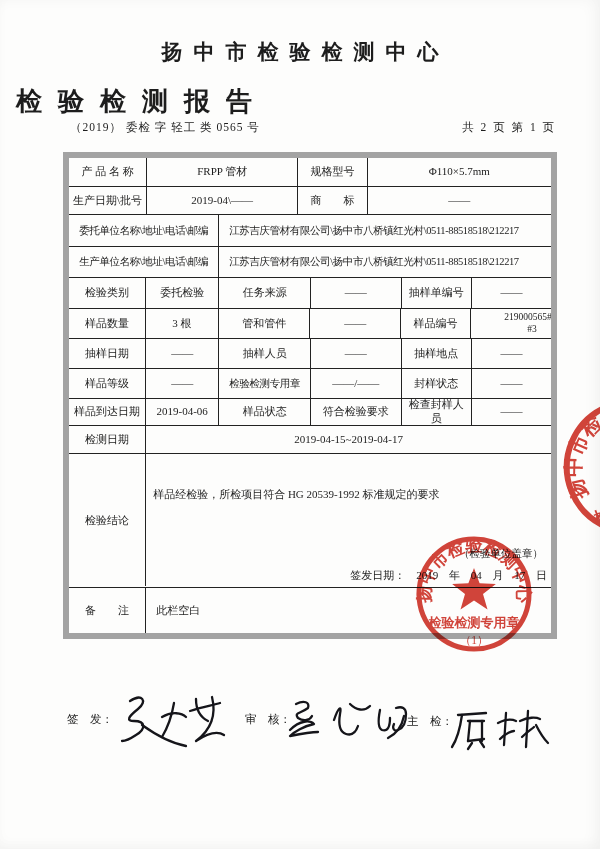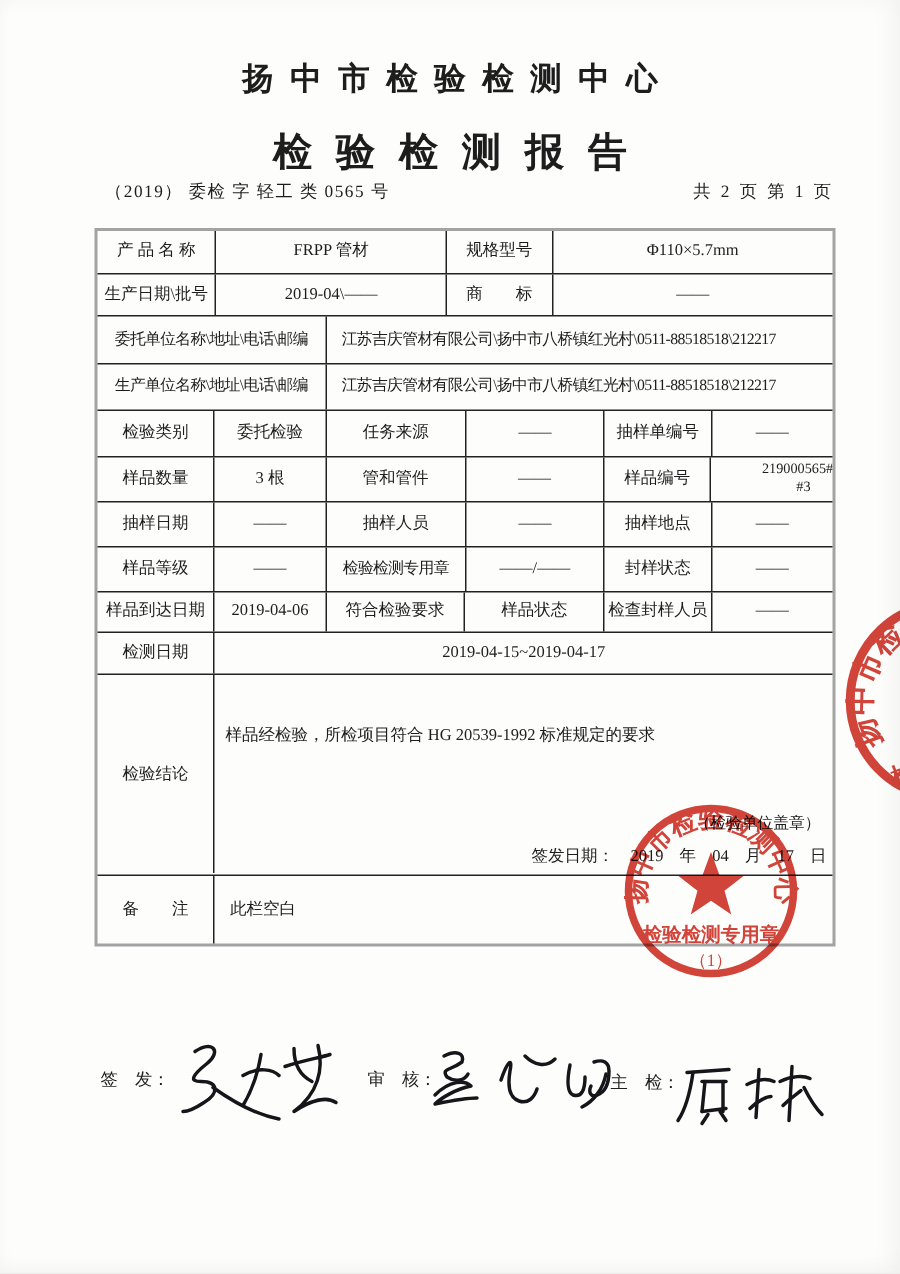--- a/index.html
+++ b/index.html
@@ -10,29 +10,29 @@
     color:#1d1d1d;
     box-shadow:inset -6px 0 14px rgba(0,0,0,0.035), inset 0 -6px 12px rgba(0,0,0,0.02);
   }
   .org-title{
     position:absolute; top:38px; left:0; width:100%;
     text-align:center; font-size:21px; font-weight:bold;
     letter-spacing:11px; text-indent:11px; white-space:nowrap;
   }
   .report-title{
     position:absolute; top:84px; left:0; width:100%;
-    text-align:center; font-size:26px; font-weight:bold;
+    font-size:26px; font-weight:bold;
     letter-spacing:16px; text-indent:16px; white-space:nowrap;
   }
   .doc-no{ position:absolute; top:120px; left:70px; font-size:11.5px; letter-spacing:1px;}
   .page-ind{ position:absolute; top:120px; right:44px; font-size:11.5px; letter-spacing:2px;}
 
   .tbl{
     position:absolute; left:63px; top:152px; width:494px;
-    border:2px solid #a3a3a3; box-sizing:border-box; background:transparent;
+    border:6px solid #a3a3a3; box-sizing:border-box; background:transparent;
   }
   .trow{ display:flex; border-top:1.2px solid #222; box-sizing:border-box;}
   .trow:first-child{ border-top:none;}
   .tcell{
     border-left:1.2px solid #222; box-sizing:border-box;
     display:flex; align-items:center; justify-content:center;
     font-size:11px; text-align:center; line-height:1.25;
     overflow:hidden; padding:1px 2px;
   }
   .tcell:first-child{ border-left:none;}
@@ -121,22 +121,22 @@
       <div class="tcell" style="width:75px">——</div>
       <div class="tcell tight" style="width:94px">检验检测专用章</div>
       <div class="tcell" style="width:93px">——/——</div>
       <div class="tcell" style="width:72px">封样状态</div>
       <div class="tcell" style="width:82px">——</div>
     </div>
 
     <div class="trow" style="height:27px">
       <div class="tcell" style="width:78px">样品到达日期</div>
       <div class="tcell" style="width:75px">2019-04-06</div>
+      <div class="tcell" style="width:94px">样品状态</div>
       <div class="tcell" style="width:93px">符合检验要求</div>
-      <div class="tcell" style="width:94px">样品状态</div>
       <div class="tcell" style="width:72px">检查封样人员</div>
       <div class="tcell" style="width:82px">——</div>
     </div>
 
     <div class="trow" style="height:28px">
       <div class="tcell" style="width:78px">检测日期</div>
       <div class="tcell" style="width:416px">2019-04-15~2019-04-17</div>
     </div>
 
 

